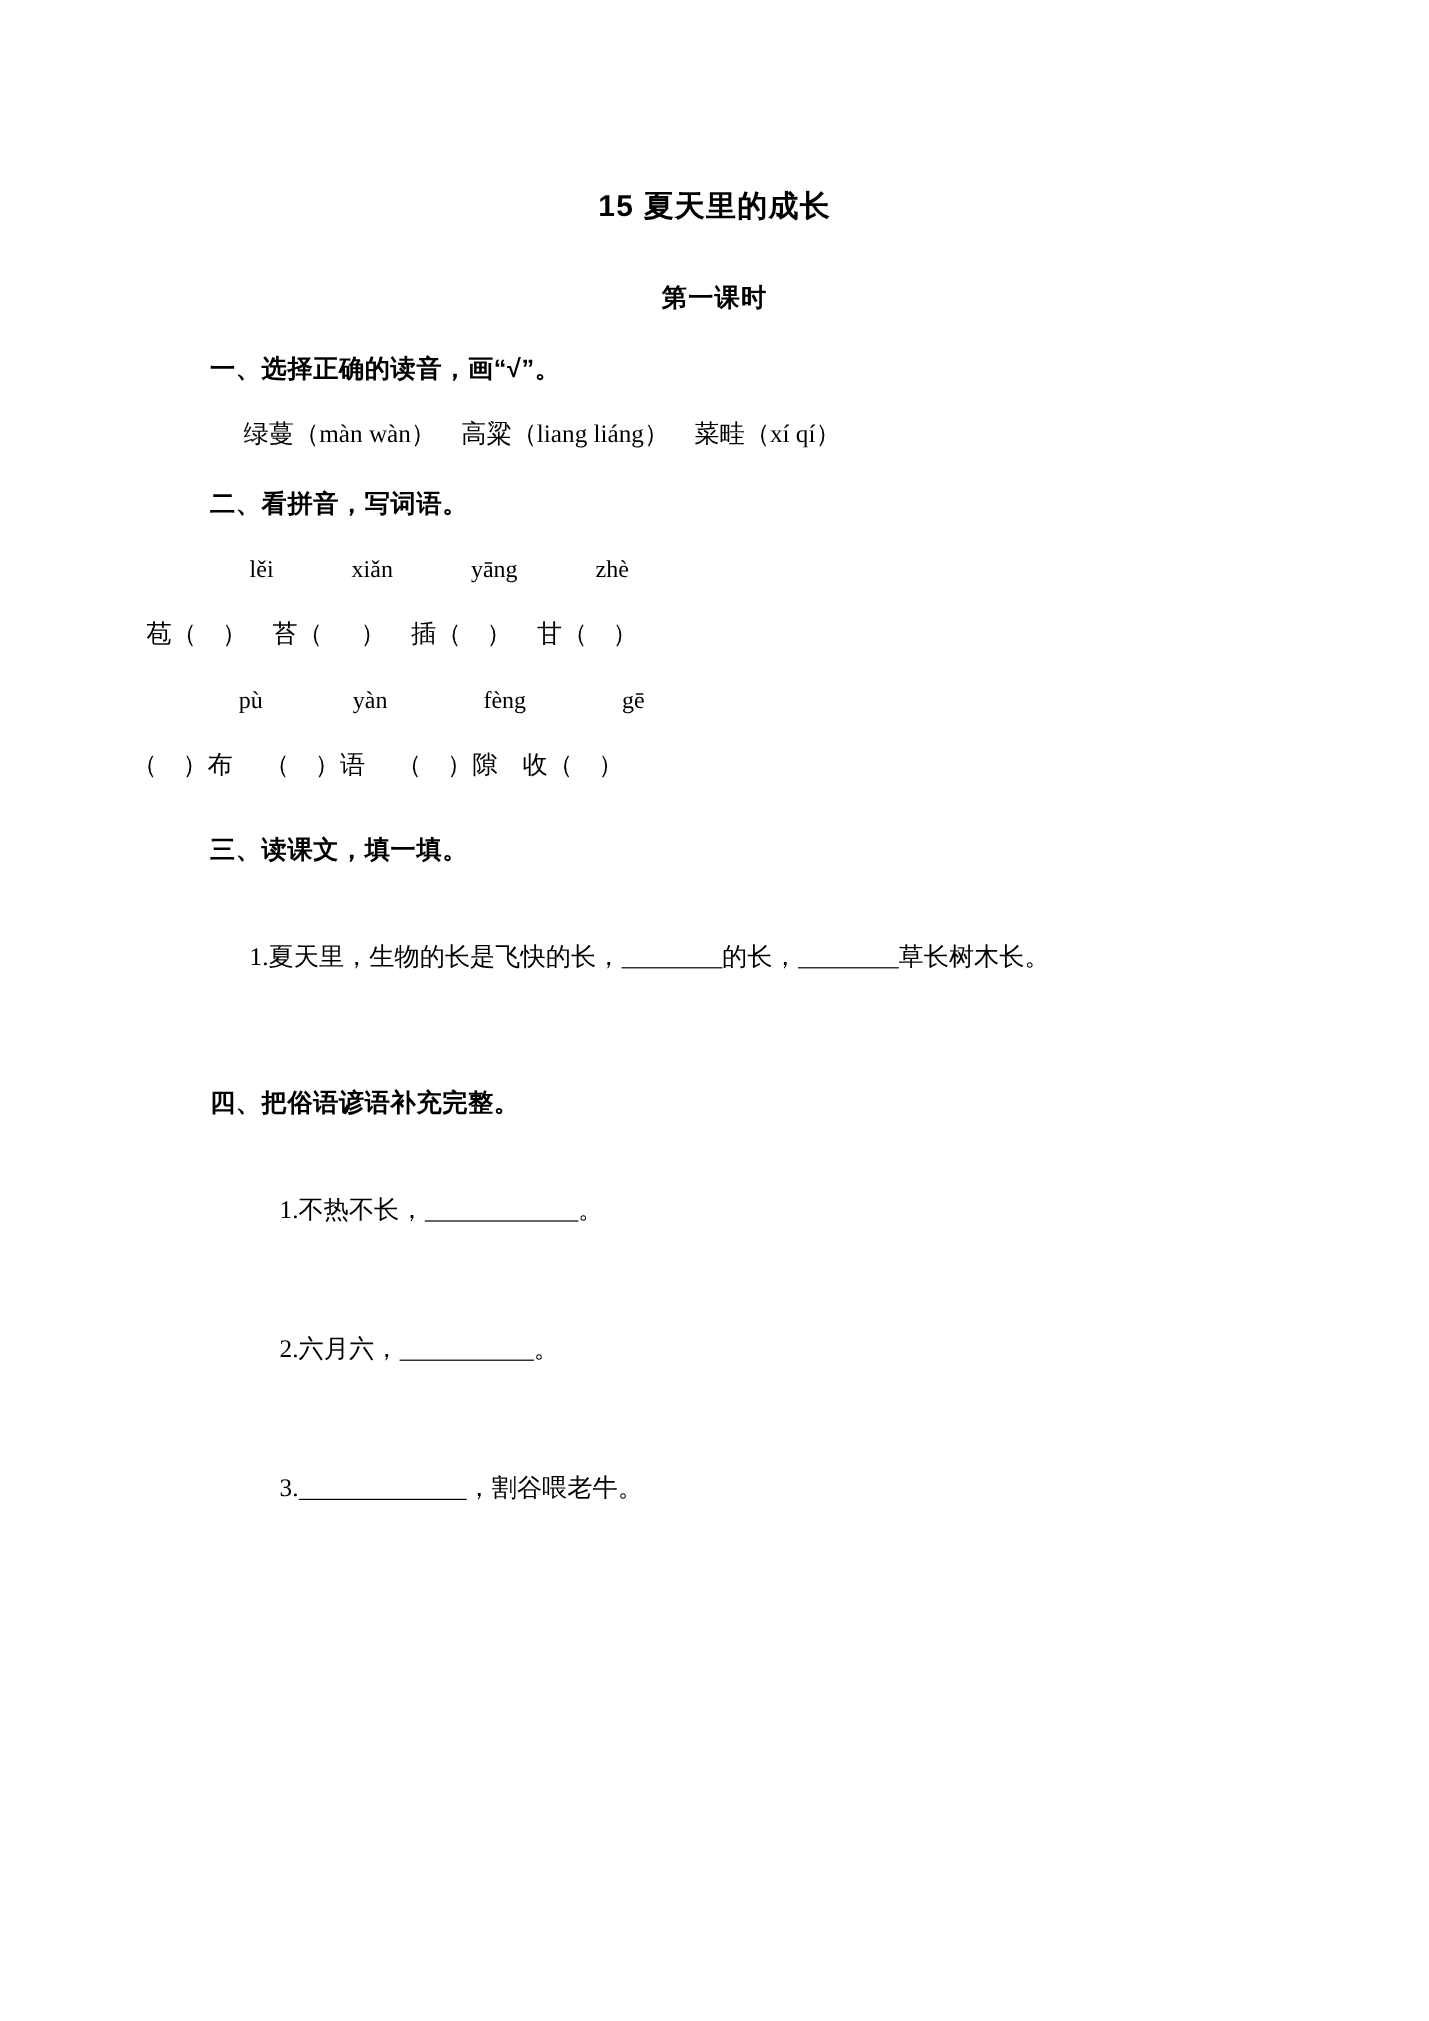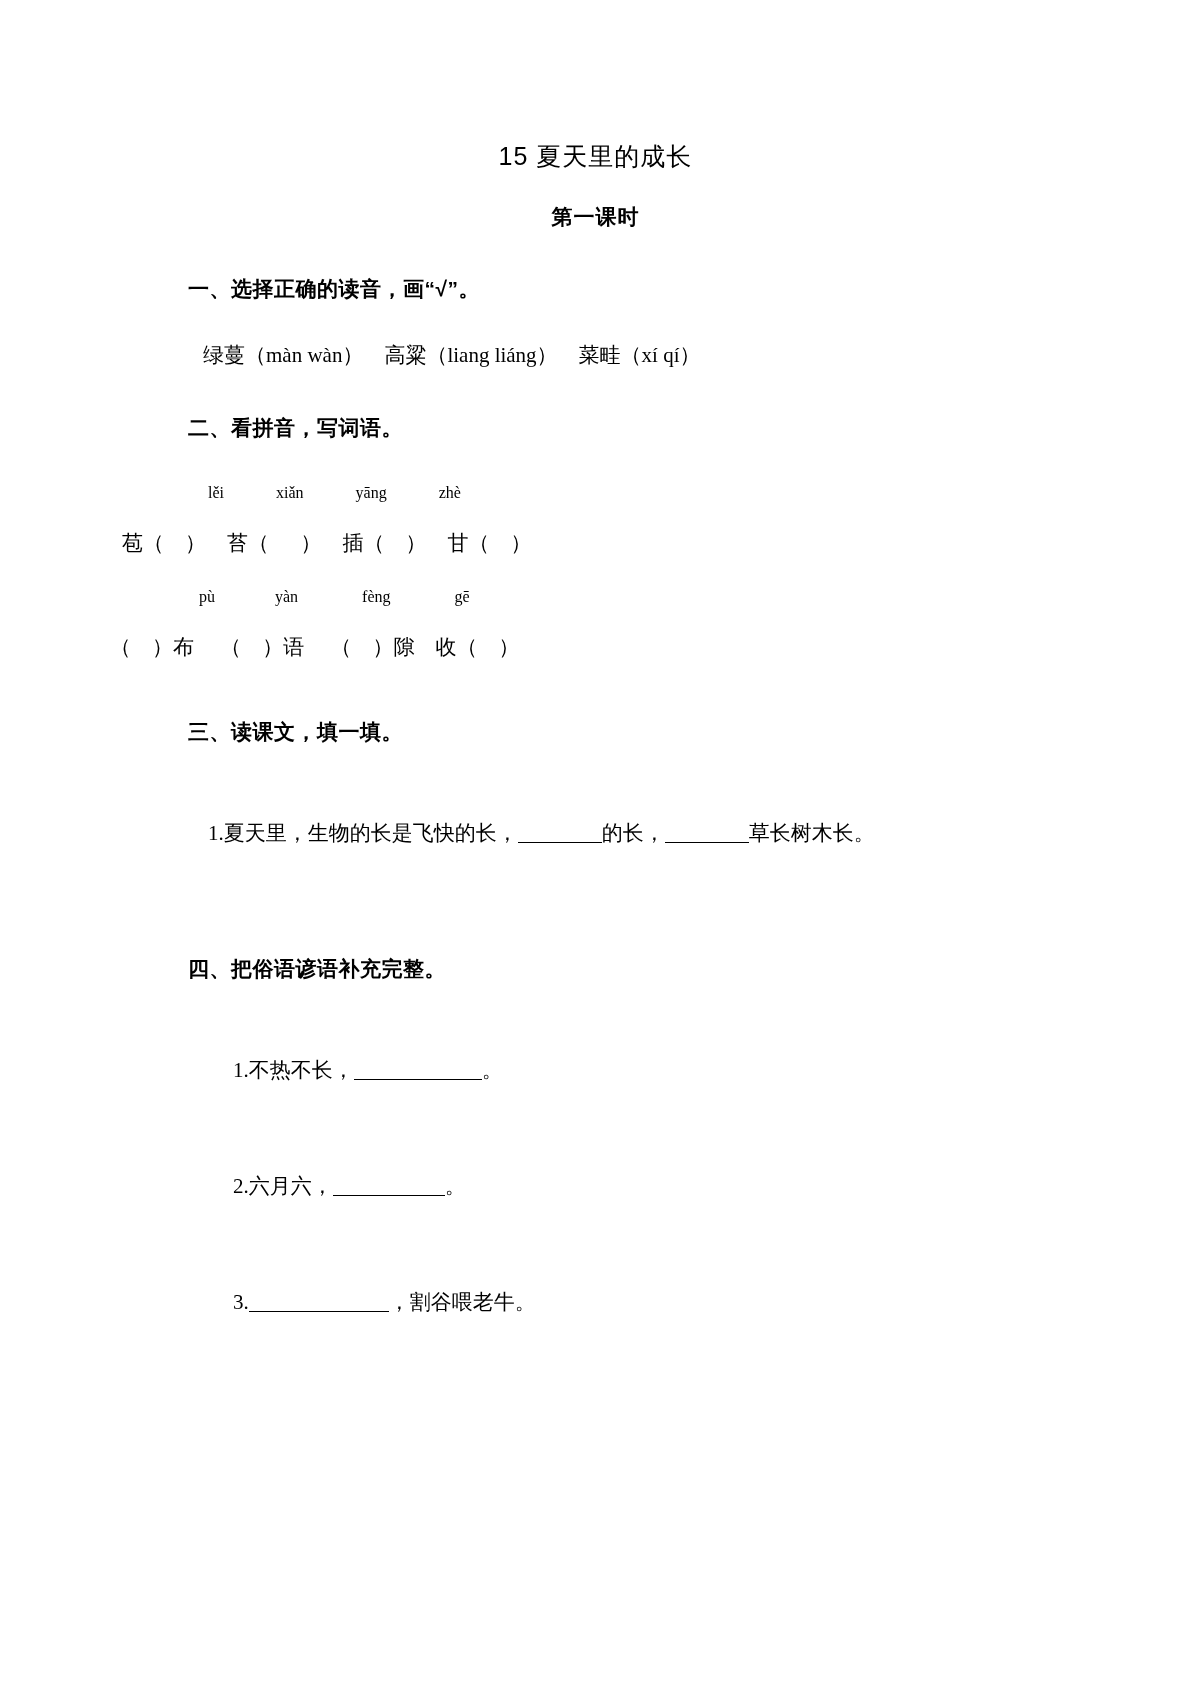--- a/index.html
+++ b/index.html
@@ -20,45 +20,45 @@
     width: 1191px;
     height: 1684px;
     box-sizing: border-box;
     padding: 0;
   }
 
   
   .doc-title {
     text-align: center;
     font-family: "Liberation Sans", "DejaVu Sans", sans-serif;
-    font-weight: normal;
+    font-weight: bold;
     font-size: 25px;
     letter-spacing: 1px;
-    margin: 0;
+    margin: 16px;
     padding-top: 141px;
     line-height: 1.2;
   }
   .doc-subtitle {
     text-align: center;
     font-family: "Liberation Sans", "DejaVu Sans", sans-serif;
     font-weight: bold;
     font-size: 21px;
     letter-spacing: 1px;
     margin: 0;
     padding-top: 33px;
     line-height: 1.2;
   }
 
   
   .section-heading {
     font-family: "Liberation Sans", "DejaVu Sans", sans-serif;
     font-weight: bold;
     font-size: 21px;
     letter-spacing: 0.5px;
-    margin: 16px;
+    margin: 3px;
     padding-left: 172px;
     line-height: 1.3;
   }
 
   
   .content-row {
     font-family: "Liberation Serif", "DejaVu Serif", serif;
     font-size: 21px;
     line-height: 1.3;
     margin: 4px;
@@ -66,21 +66,21 @@
   }
 
   .indent-1 { padding-left: 199px; }
   .indent-2 { padding-left: 118px; }
   .indent-3 { padding-left: 106px; }
   .indent-4 { padding-left: 183px; }
   .indent-5 { padding-left: 208px; }
 
   .pinyin-row {
     font-family: "Liberation Serif", "DejaVu Serif", serif;
-    font-size: 16px;
+    font-size: 20px;
     white-space: pre;
     margin: 0;
   }
 
   .gap-a { height: 30px; }
 
   .blank-med {
     display: inline-block;
     width: 84px;
     border-bottom: 1.5px solid #000;

